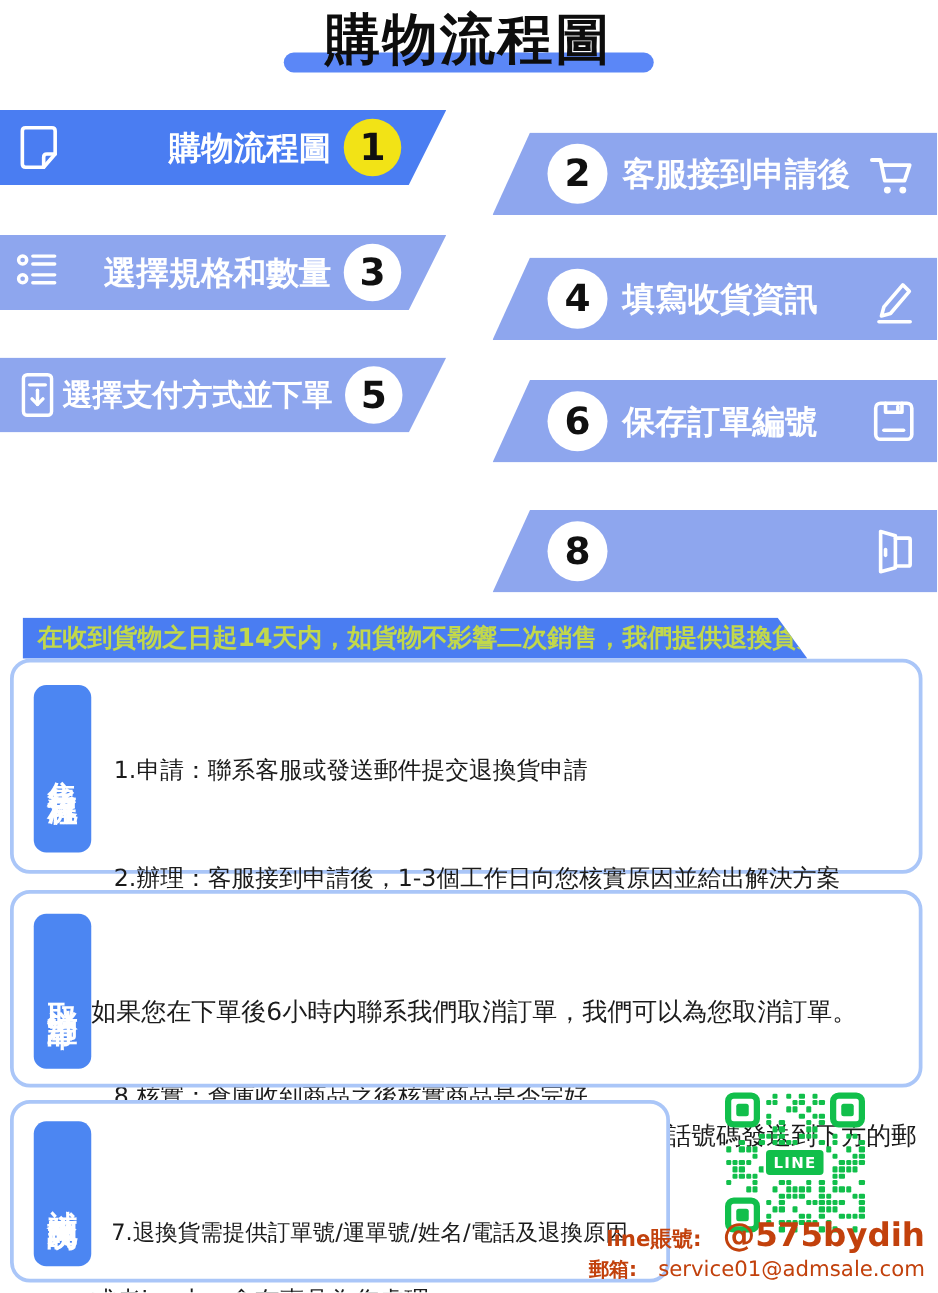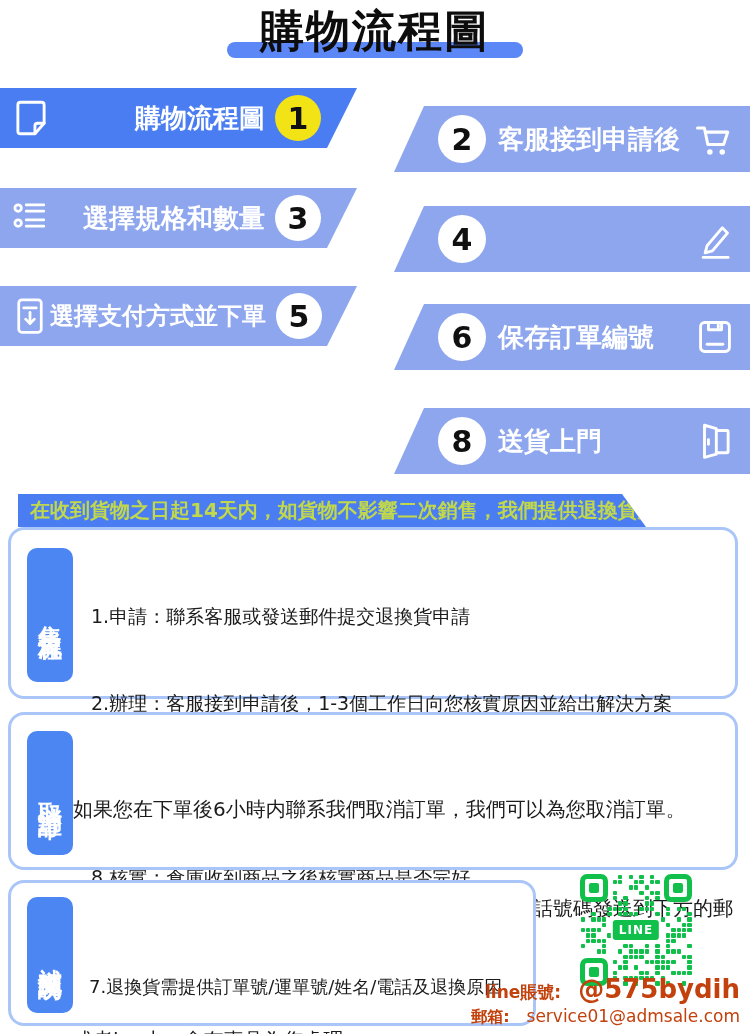--- a/index.html
+++ b/index.html
@@ -114,20 +114,21 @@
           <circle cx="6.5" cy="20" r="2.6"></circle>
           <path d="M13 17.5 H27 M13 22.5 H27"></path>
         </svg>
     </span>
     <span class="bar-label">選擇規格和數量</span>
     <span class="num">3</span>
   </div>
 
   <div class="bar bar-right" style="top:206px">
     <span class="num">4</span>
+    <span class="bar-label">填寫收貨資訊</span>
     <span class="bar-icon">
       <svg width="42" height="42" viewBox="0 0 32 32">
           <path d="M10 21 L21.5 7.5 L25.5 11.5 L14 25 L8.5 26.5 Z"></path>
           <path d="M7 30 H26"></path>
         </svg>
     </span>
   </div>
 
   <div class="bar bar-left s5" style="top:286px">
     <span class="bar-icon">
@@ -151,21 +152,20 @@
           <path d="M11 5 V10.5 H21 V5"></path>
           <path d="M18.5 7 V9"></path>
           <path d="M10 21.5 H22"></path>
         </svg>
     </span>
   </div>
 
 
   <div class="bar bar-right" style="top:408px">
     <span class="num">8</span>
-    <span class="bar-label">送貨上門</span>
     <span class="bar-icon">
       <svg width="42" height="42" viewBox="0 0 32 32">
           <path d="M17 8 H25 Q26 8 26 9 V24 Q26 25 25 25 H17"></path>
           <path d="M17 6.5 L8 4 V28.5 L17 26 Z"></path>
           <path d="M11 15 V18.5"></path>
         </svg>
     </span>
   </div>
 
   <div class="banner">在收到貨物之日起14天内，如貨物不影響二次銷售，我們提供退換貨服務</div>

